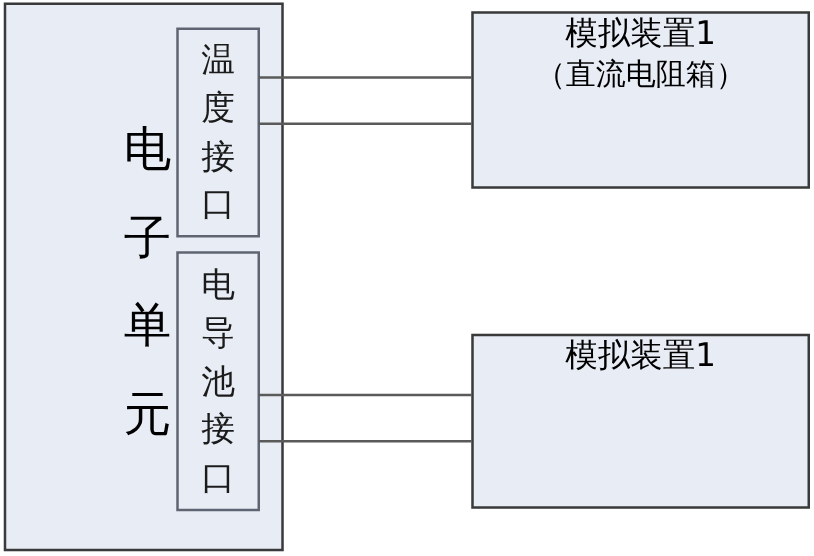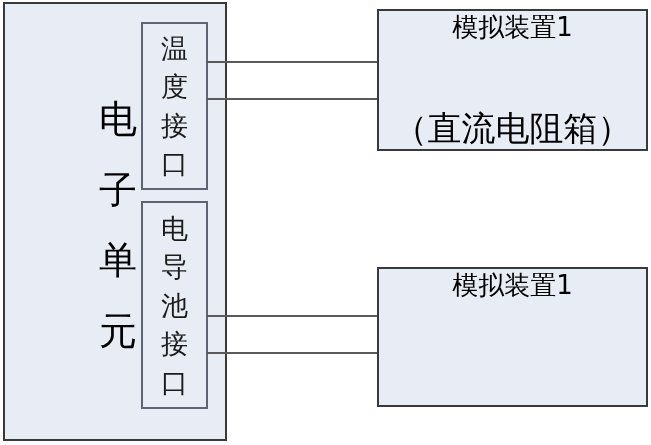--- a/index.html
+++ b/index.html
@@ -81,21 +81,21 @@
 
   
   .device-box {
     position: absolute;
     box-sizing: border-box;
     background: #e8ecf5;
     border: 2px solid #3a3a3a;
     display: flex;
     flex-direction: column;
     align-items: center;
-    justify-content: space-between;
+    justify-content: flex-start;
     color: #000000;
     user-select: none;
   }
   .device-dc {
     left: 377px;
     top: 9px;
     width: 271px;
     height: 142px;
   }
   .device-ac {
@@ -103,21 +103,21 @@
     top: 267px;
     width: 271px;
     height: 140px;
   }
   .device-line1 {
     font-size: 26px;
     line-height: 1.25;
     white-space: nowrap;
   }
   .device-line2 {
-    font-size: 34px;
+    font-size: 24px;
     line-height: 1.25;
     white-space: nowrap;
   }
 
   
   .wire {
     position: absolute;
     height: 0;
     border-top: 2px solid #5a5a5a;
   }

